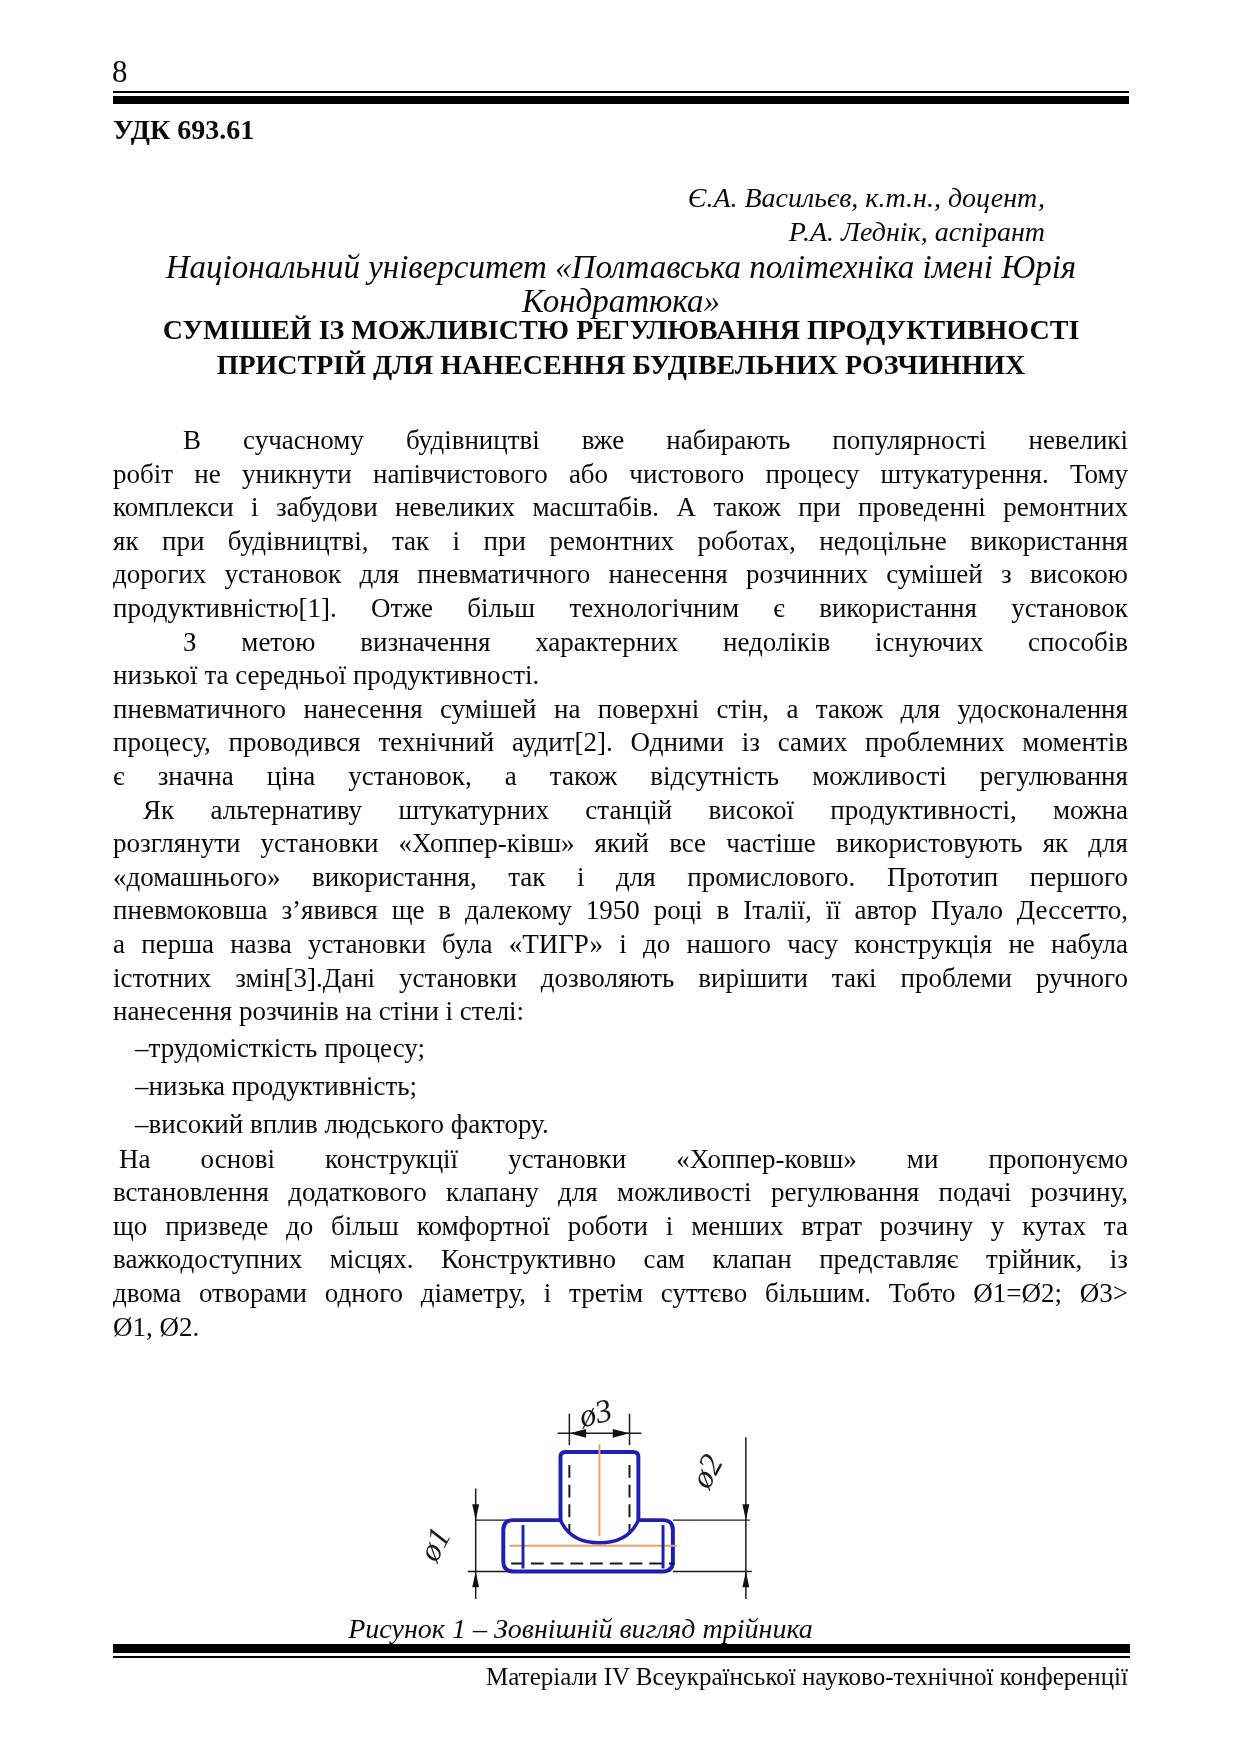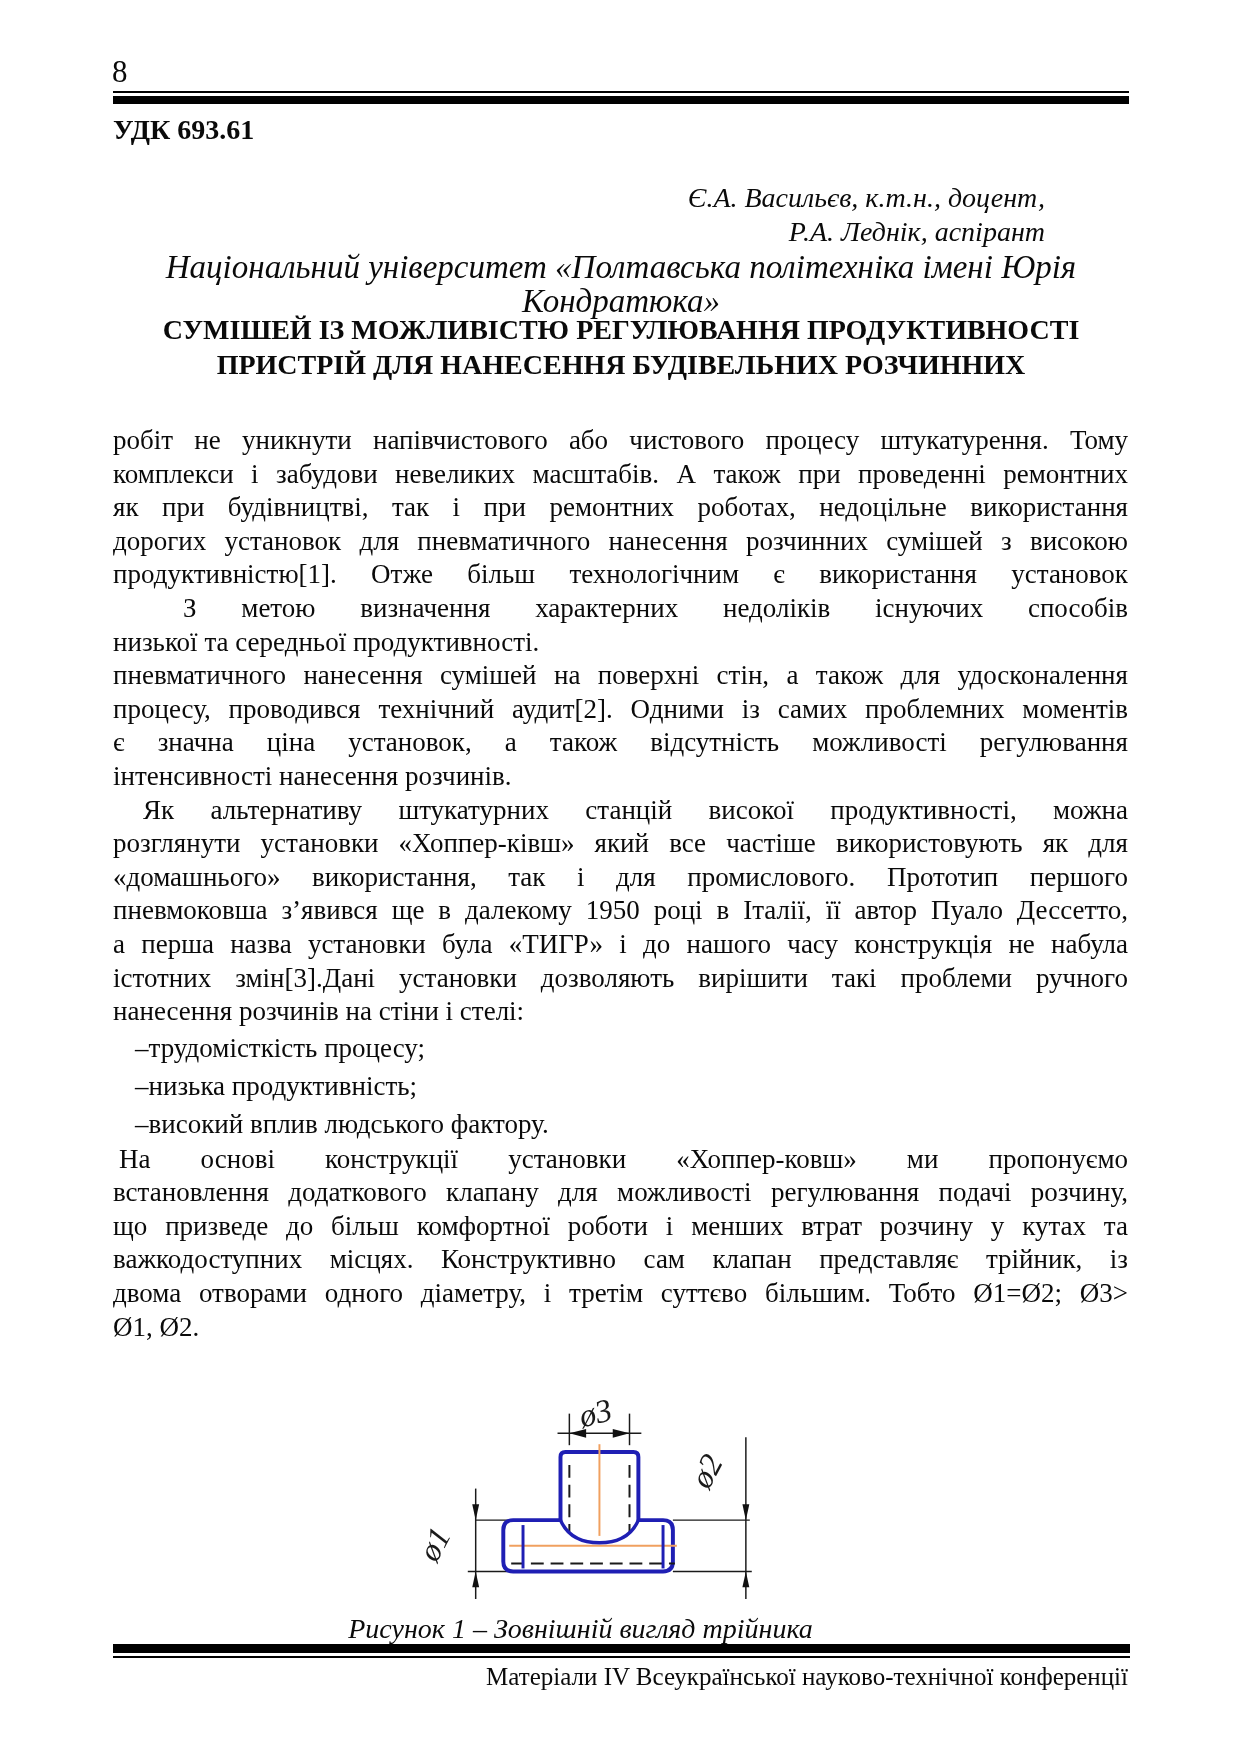--- a/index.html
+++ b/index.html
@@ -45,31 +45,31 @@
   </div>
 
   <div class="abs" id="affiliation">Національний університет «Полтавська політехніка імені Юрія Кондратюка»</div>
 
   <div class="abs" id="paper-title">
     <div>СУМІШЕЙ ІЗ МОЖЛИВІСТЮ РЕГУЛЮВАННЯ ПРОДУКТИВНОСТІ</div>
     <div>ПРИСТРІЙ ДЛЯ НАНЕСЕННЯ БУДІВЕЛЬНИХ РОЗЧИННИХ</div>
   </div>
 
   <div class="abs" id="body-content">
+      <div class="bodyline" style="padding-left: 70px;">В сучасному будівництві вже набирають популярності невеликі</div>
       <div class="bodyline">робіт не уникнути напівчистового або чистового процесу штукатурення. Тому</div>
       <div class="bodyline">комплекси і забудови невеликих масштабів. А також при проведенні ремонтних</div>
       <div class="bodyline">як при будівництві, так і при ремонтних роботах, недоцільне використання</div>
       <div class="bodyline">дорогих установок для пневматичного нанесення розчинних сумішей з високою</div>
       <div class="bodyline">продуктивністю[1]. Отже більш технологічним є використання установок</div>
       <div class="bodyline" style="padding-left: 70px;">З метою визначення характерних недоліків існуючих способів</div>
       <div class="bodyline last">низької та середньої продуктивності.</div>
       <div class="bodyline">пневматичного нанесення сумішей на поверхні стін, а також для удосконалення</div>
       <div class="bodyline">процесу, проводився технічний аудит[2]. Одними із самих проблемних моментів</div>
       <div class="bodyline">є значна ціна установок, а також відсутність можливості регулювання</div>
-      <div class="bodyline last">інтенсивності нанесення розчинів.</div>
       <div class="bodyline" style="padding-left: 30px;">Як альтернативу штукатурних станцій високої продуктивності, можна</div>
       <div class="bodyline">розглянути установки «Хоппер-ківш» який все частіше використовують як для</div>
       <div class="bodyline">«домашнього» використання, так і для промислового. Прототип першого</div>
       <div class="bodyline">пневмоковша з’явився ще в далекому 1950 році в Італії, її автор Пуало Дессетто,</div>
       <div class="bodyline">а перша назва установки була «ТИГР» і до нашого часу конструкція не набула</div>
       <div class="bodyline">істотних змін[3].Дані установки дозволяють вирішити такі проблеми ручного</div>
       <div class="bodyline last">нанесення розчинів на стіни і стелі:</div>
       <div class="bullet"><span class="bdash">–</span><span class="btext">трудомісткість процесу;</span></div>
       <div class="bullet"><span class="bdash">–</span><span class="btext">низька продуктивність;</span></div>
       <div class="bullet"><span class="bdash">–</span><span class="btext">високий вплив людського фактору.</span></div>

